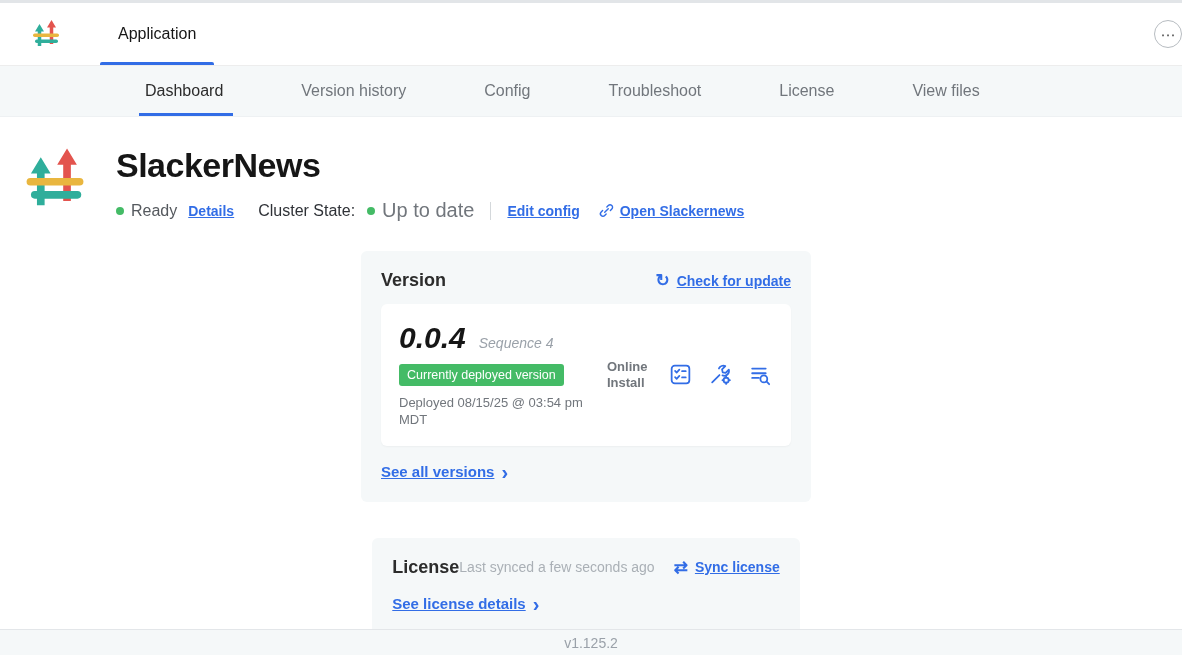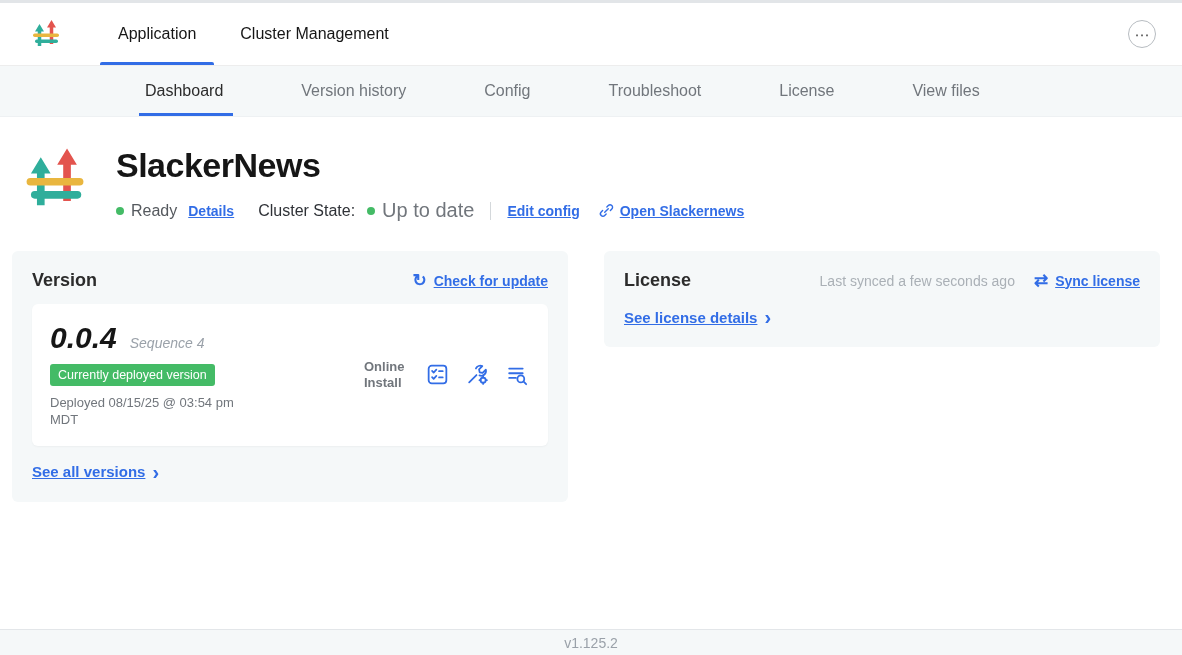--- a/index.html
+++ b/index.html
@@ -13,21 +13,20 @@
   }
   .top-strip { height: 3px; background: #e2e5e8; }
 
   
   .navbar {
     height: 63px;
     background: #fff;
     display: flex;
     align-items: stretch;
     padding-left: 30px;
-    padding-right: 26px;
     border-bottom: 1px solid #ededed;
   }
   .navbar .logo { width: 32px; height: 32px; align-self: center; margin-right: 34px; }
   .nav-tabs { display: flex; align-items: stretch; }
   .nav-tab {
     display: flex; align-items: center;
     padding: 0 22px;
     font-size: 16px; font-weight: 500; color: #161616;
     position: relative; cursor: pointer;
   }
@@ -74,21 +73,21 @@
     color: #326de6; font-size: 14px; font-weight: bold;
     text-decoration: underline; cursor: pointer;
   }
   .cluster-label { color: #2f3237; font-size: 16px; margin-left: 24px; margin-right: 12px; }
   .cluster-value { color: #71767c; font-size: 20px; }
   .vsep { width: 1px; height: 18px; background: #d4d8db; margin: 0 16px; }
   .open-app { display: flex; align-items: center; gap: 5px; margin-left: 18px; }
   .open-app svg { width: 17px; height: 17px; }
 
   
-  .cards { display: flex; gap: 36px; margin: 29px 22px 0 12px; align-items: flex-start; }
+  .cards { display: flex; gap: 36px; margin: 29px 22px 0 12px; align-items: center; flex-direction: column; }
   .card { background: #f5f8f9; border-radius: 6px; padding: 19px 20px 20px 20px; flex: 1 1 0; }
   .card-head { display: flex; align-items: center; justify-content: space-between; }
   .card-title { font-size: 18px; font-weight: bold; color: #2c2c2c; }
   .card-head-right { display: flex; align-items: center; gap: 7px; }
   .glyph-blue { color: #326de6; font-size: 17px; font-weight: bold; line-height: 1; }
   .synced-text { color: #aab0b6; font-size: 14px; margin-right: 12px; }
 
   .inner-card {
     background: #fff; border-radius: 6px; margin-top: 13px;
     padding: 17px 18px; box-shadow: 0 1px 2px rgba(0,0,0,0.04);
@@ -153,23 +152,20 @@
     <svg viewBox="0 0 64 64">
       <path d="M19 12 L10 27 L15.5 27 L15.5 56 L22.5 56 L22.5 27 L28 27 Z" fill="#2fae9b"></path>
       <path d="M43 4 L34 19 L39.5 19 L39.5 52 L46.5 52 L46.5 19 L52 19 Z" fill="#e3544e"></path>
       <rect x="6" y="31" width="52" height="7" rx="3.5" fill="#e9b63f"></rect>
       <rect x="10" y="43" width="46" height="7" rx="3.5" fill="#2fae9b"></rect>
     </svg>
   </span>
   <nav class="nav-tabs">
     <div class="nav-tab active">
       <span>Application</span>
-    </div>
-    <div class="nav-tab">
-      <span>Cluster Management</span>
     </div>
   </nav>
   <button class="more-btn">
     <span>⋯</span>
   </button>
 </header>
 
 <nav class="subnav">
   <div class="subnav-item active">
     <span>Dashboard</span>

